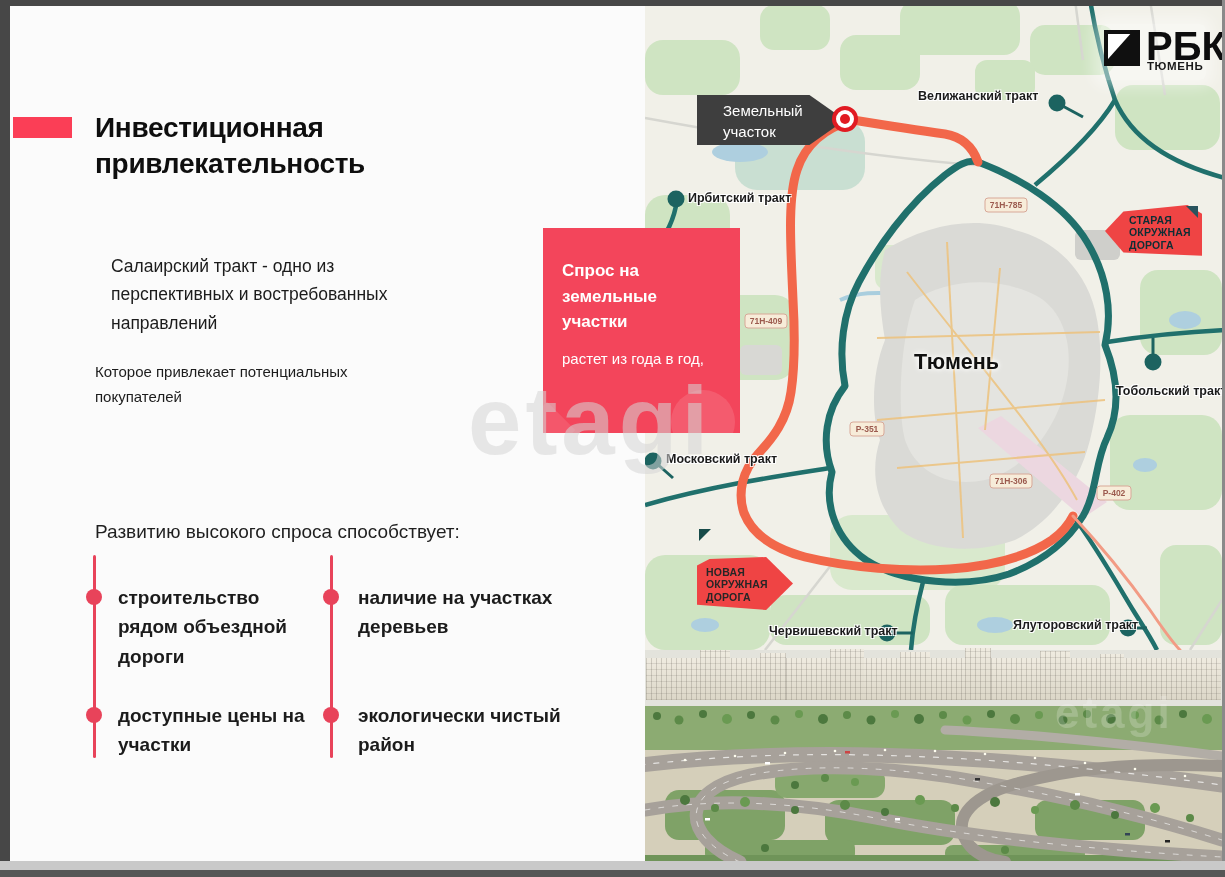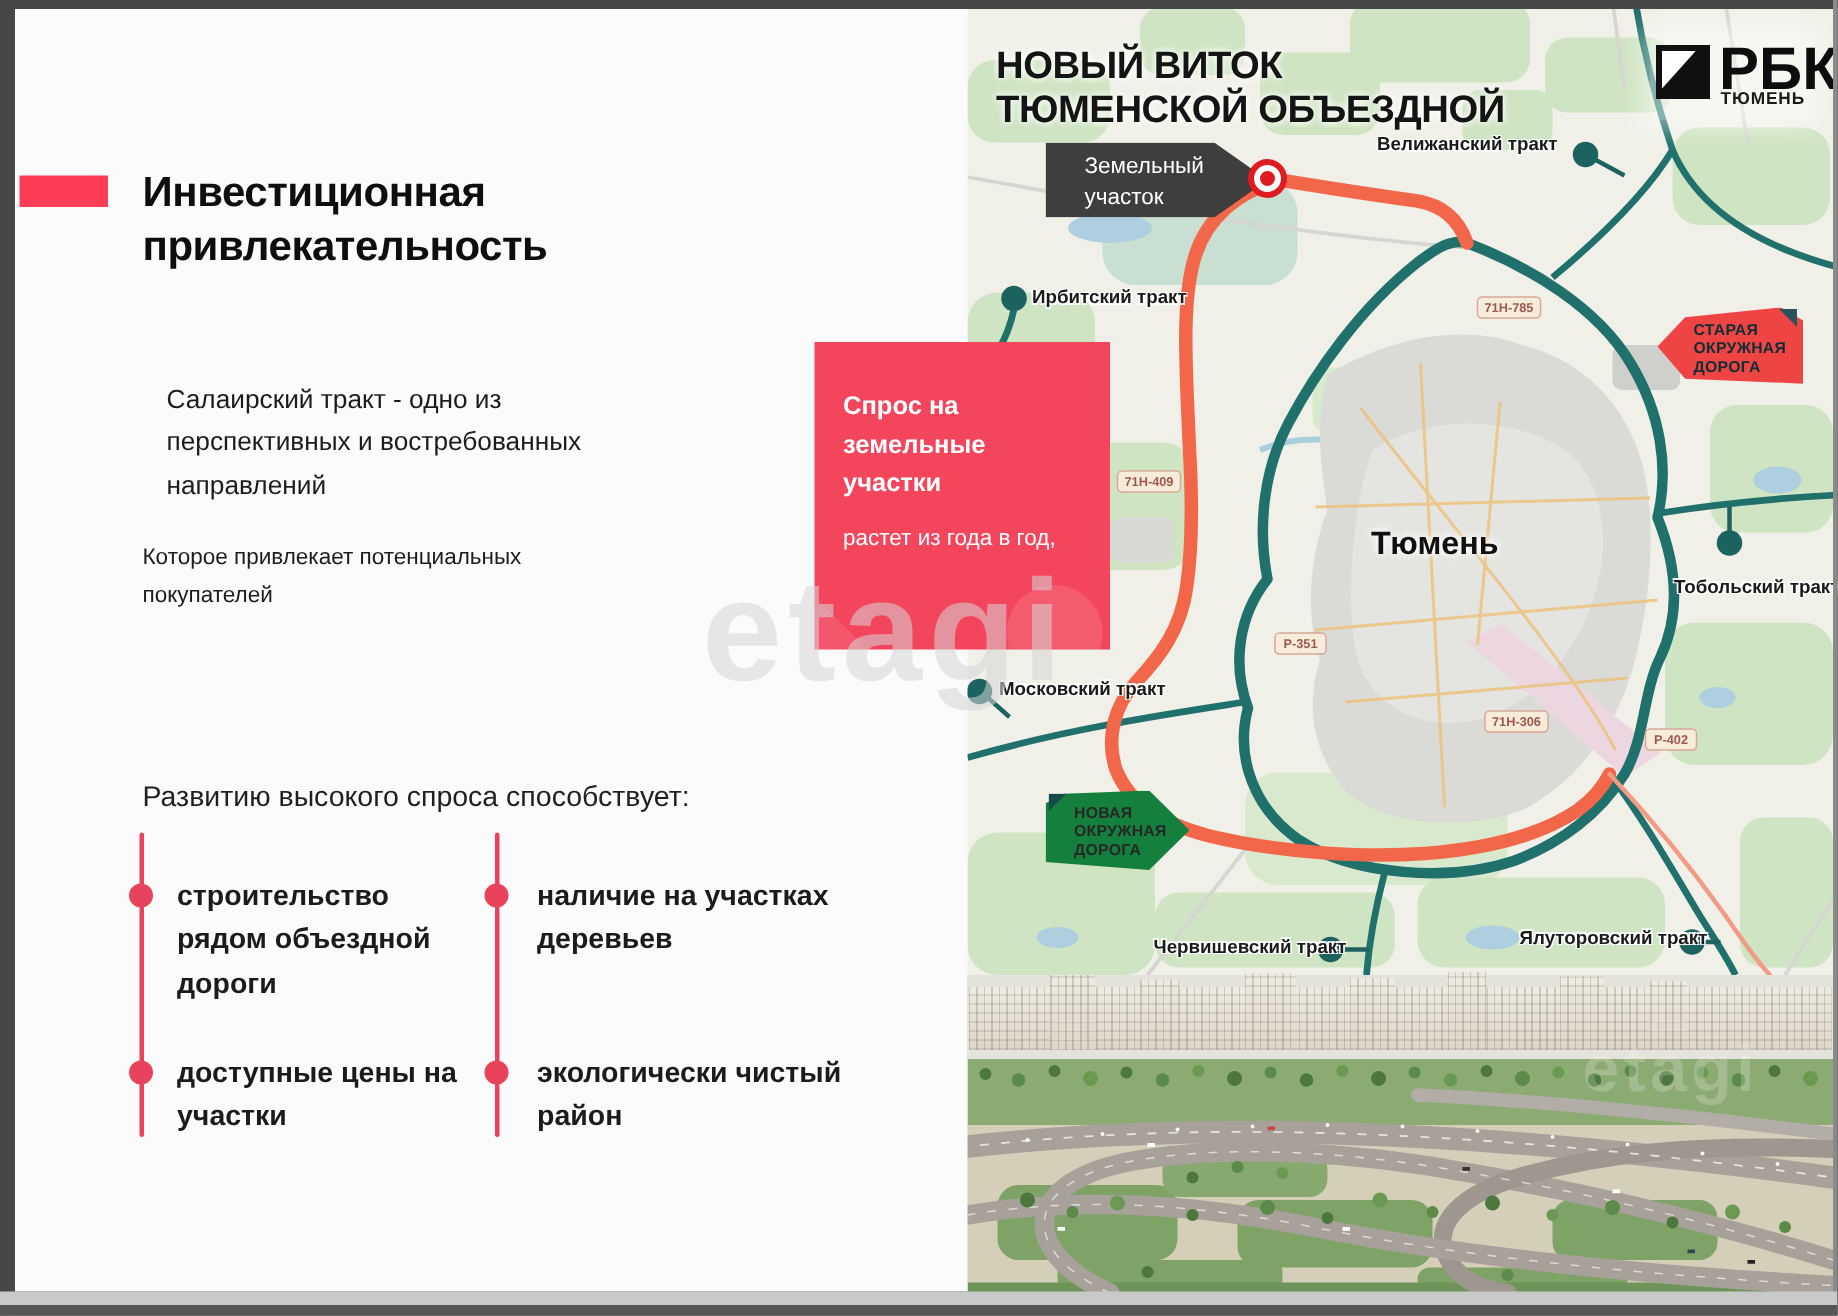--- a/index.html
+++ b/index.html
@@ -54,23 +54,23 @@
                background:#fff;box-sizing:border-box;z-index:6;}
   #land-marker-dot{left:4px;top:4px;width:10px;height:10px;border-radius:50%;background:#e11b22;}
   
   .ring-badge{z-index:6;box-sizing:border-box;font-weight:700;font-size:10.5px;line-height:1.18;
               letter-spacing:.2px;text-transform:uppercase;}
   #old-badge{left:1105px;top:205px;width:97px;height:54px;background:#ef4444;color:#0d2e35;
              clip-path:polygon(0 48%,19% 12%,85% 0,100% 16%,100% 94%,19% 88%);
              padding:9px 4px 0 24px;}
   #old-badge-fold{left:1186px;top:206px;width:12px;height:12px;background:#28535d;
                   clip-path:polygon(0 0,100% 100%,100% 0);z-index:7;}
-  #new-badge{left:697px;top:527px;width:96px;height:53px;background:#15803d;color:#262626;
+  #new-badge{left:697px;top:557px;width:96px;height:53px;background:#ef4444;color:#262626;
              clip-path:polygon(0 16%,13% 4%,72% 0,100% 50%,72% 100%,0 90%);
-             padding:9px 24px 0 19px;}
+             padding:9px 24px 0 9px;}
   #new-badge-fold{left:699px;top:529px;width:12px;height:12px;background:#174b49;
                   clip-path:polygon(0 0,100% 0,0 100%);z-index:7;}
   
   #photo{left:645px;top:650px;width:577px;height:212px;background:#d5cfba;overflow:hidden;}
   .bldg{position:absolute;background:
         repeating-linear-gradient(90deg,rgba(70,65,58,.20) 0 1px,transparent 1px 5px),
         repeating-linear-gradient(0deg,rgba(70,65,58,.13) 0 1px,transparent 1px 6px),
         linear-gradient(#efebe0,#dcd7c8);}
   #photo-watermark{left:410px;top:38px;font-size:44px;font-weight:700;letter-spacing:3px;
                    color:rgba(255,255,255,.20);z-index:9;}
@@ -192,21 +192,20 @@
         <rect x="452" y="486" width="34" height="14" rx="3" fill="#f7ecd9" stroke="#d8a898"></rect>
         <text x="469" y="496">Р-402</text>
         <rect x="205" y="422" width="34" height="14" rx="3" fill="#f7ecd9" stroke="#d8a898"></rect>
         <text x="222" y="432">Р-351</text>
         <rect x="100" y="314" width="42" height="14" rx="3" fill="#f7ecd9" stroke="#d8a898"></rect>
         <text x="121" y="324">71Н-409</text>
       </g>
     </svg>
   </div>
 
-  <div id="map-title" class="abs">НОВЫЙ ВИТОК ТЮМЕНСКОЙ ОБЪЕЗДНОЙ</div>
 
   <div id="logo-glow" class="abs"></div>
   <div id="logo-square" class="abs">
     <div id="logo-slash" class="abs"></div>
   </div>
   <div id="logo-brand" class="abs">РБК</div>
   <div id="logo-region" class="abs">ТЮМЕНЬ</div>
 
   <div id="land-callout" class="abs">Земельный участок</div>
   <div id="land-marker" class="abs">

